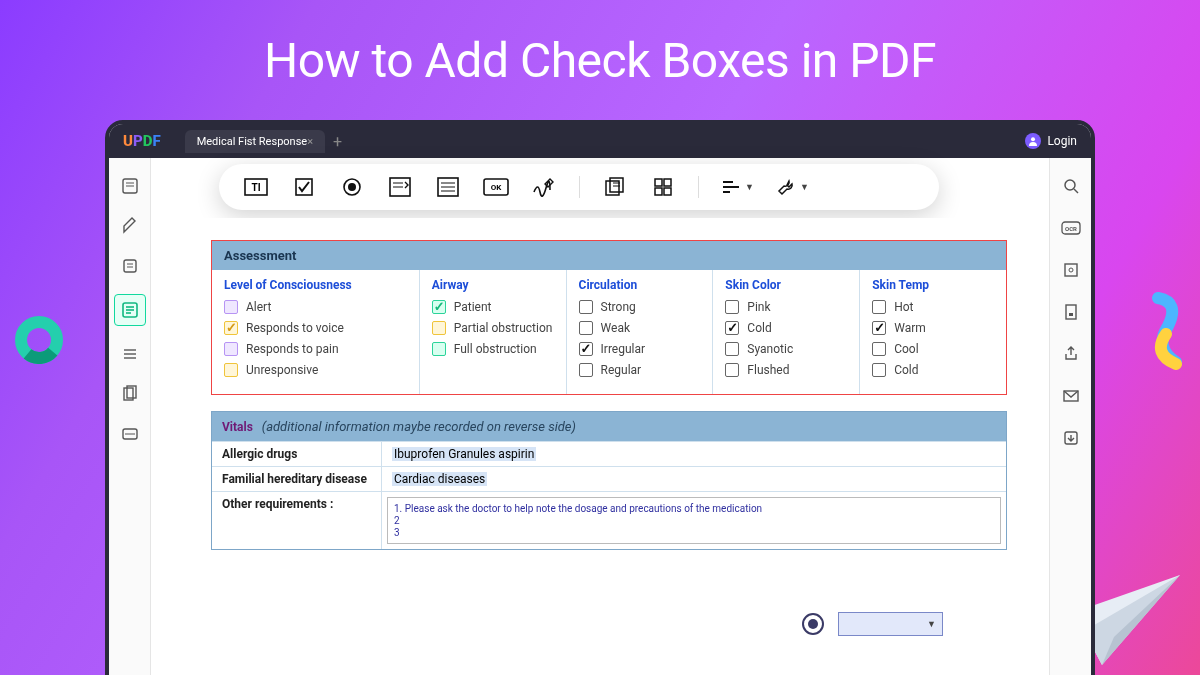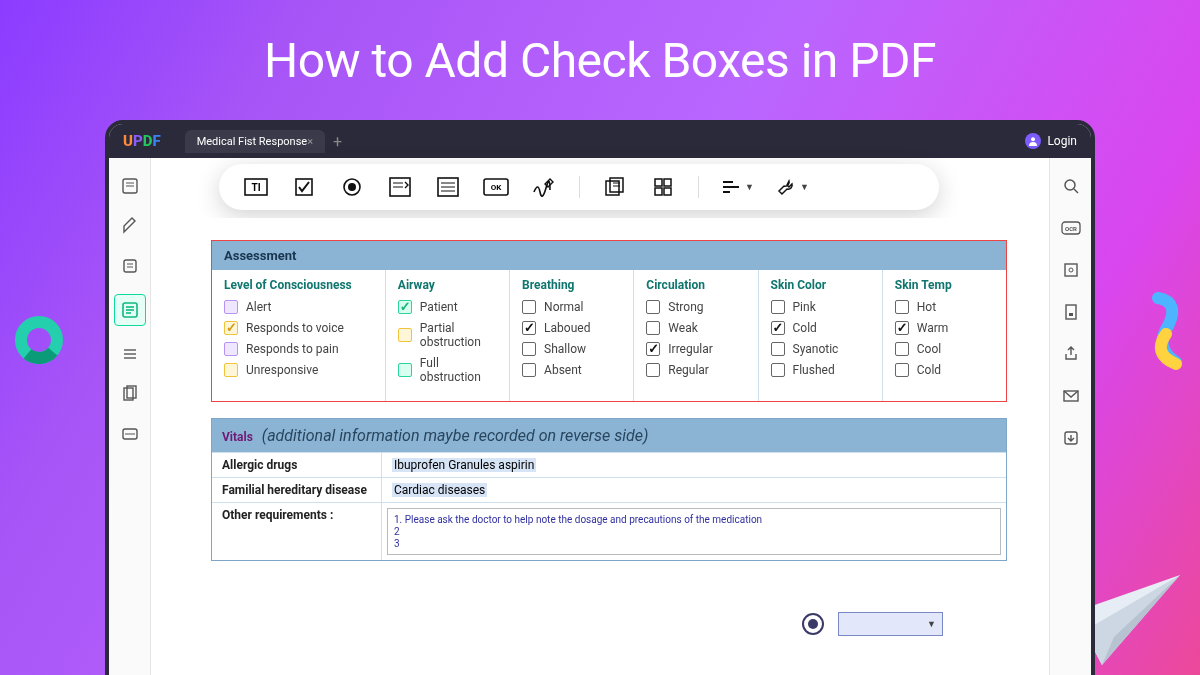--- a/index.html
+++ b/index.html
@@ -78,35 +78,35 @@
   margin:22px 26px 0 44px; border:1px solid #ef4444;
 }
 .assess-head {
   background:#8bb4d4; color:#1a3550; font-weight:700; font-size:13px;
   padding:7px 12px;
 }
 .assess-grid { display:flex; }
 .col { flex:1; padding:8px 12px 10px 12px; border-right:1px solid #cfe0ed; }
 .col:last-child { border-right:none; }
 .col.first { flex:1.5; }
-.col h4 { font-size:12px; font-weight:700; color:#0f766e; margin-bottom:8px; }
+.col h4 { font-size:12px; font-weight:700; color:#1d4ed8; margin-bottom:8px; }
 .opt { display:flex; align-items:center; gap:8px; font-size:12px; color:#444; margin:7px 0; }
 .cb { width:14px; height:14px; border:1.5px solid #666; border-radius:2px; position:relative; cursor:pointer; flex-shrink:0; }
 .cb.purple { border-color:#b794f4; background:#efe7ff; }
 .cb.yellow { border-color:#f0c43a; background:#fff6d8; }
 .cb.green  { border-color:#2bd49a; background:#d8fff0; }
 .cb.chk::after { content:"✓"; position:absolute; left:1px; top:-2px; font-size:13px; font-weight:900; color:#111; }
 .cb.chk.green::after, .cb.chk.yellow::after { color:inherit; }
 .cb.chk.green::after { color:#15b87a; }
 .cb.chk.yellow::after { color:#d69b17; }
 
 .vitals { margin:16px 26px 0 44px; border:1px solid #7da6c8; }
 .vitals .head { background:#8bb4d4; padding:7px 10px; font-size:12px; }
 .vitals .head b { color:#701a75; font-weight:700; }
-.vitals .head i { color:#28455e; font-style:italic; font-size:16px; margin-left:6px; }
+.vitals .head i { color:#28455e; font-style:italic; font-size:13px; margin-left:6px; }
 .vrow { display:flex; border-top:1px solid #cfe0ed; font-size:12px; }
 .vlabel { width:170px; padding:5px 10px; font-weight:700; color:#222; border-right:1px solid #cfe0ed; }
 .vval { flex:1; padding:5px 10px; }
 .vval .hl { background:#d6e4f6; display:inline-block; padding:0 2px; }
 .reqbox { flex:1; margin:5px; border:1px solid #bbb; background:#fff; font-size:10px; color:#3030a0; padding:4px 6px; }
 .reqbox div { margin:1px 0; }
 
 .bottom-ctrls {
   position:absolute; right:90px; bottom:26px; display:flex; align-items:center; gap:14px;
 }
@@ -388,39 +388,20 @@
             <div class="opt">
                 <span class="cb yellow"></span>
                 <span>Partial obstruction</span>
               </div>
             <div class="opt">
                 <span class="cb green"></span>
                 <span>Full obstruction</span>
               </div>
           </div>
           <div class="col">
-            <h4>Breathing</h4>
-            <div class="opt">
-                <span class="cb"></span>
-                <span>Normal</span>
-              </div>
-            <div class="opt">
-                <span class="cb chk"></span>
-                <span>Laboued</span>
-              </div>
-            <div class="opt">
-                <span class="cb"></span>
-                <span>Shallow</span>
-              </div>
-            <div class="opt">
-                <span class="cb"></span>
-                <span>Absent</span>
-              </div>
-          </div>
-          <div class="col">
             <h4>Circulation</h4>
             <div class="opt">
                 <span class="cb"></span>
                 <span>Strong</span>
               </div>
             <div class="opt">
                 <span class="cb"></span>
                 <span>Weak</span>
               </div>
             <div class="opt">

